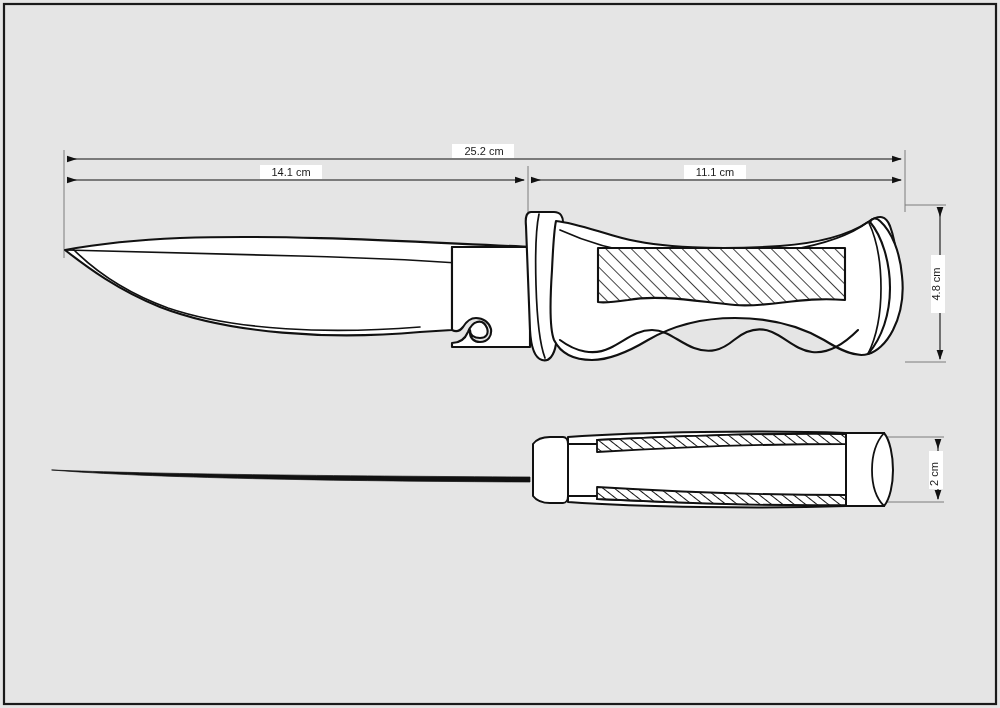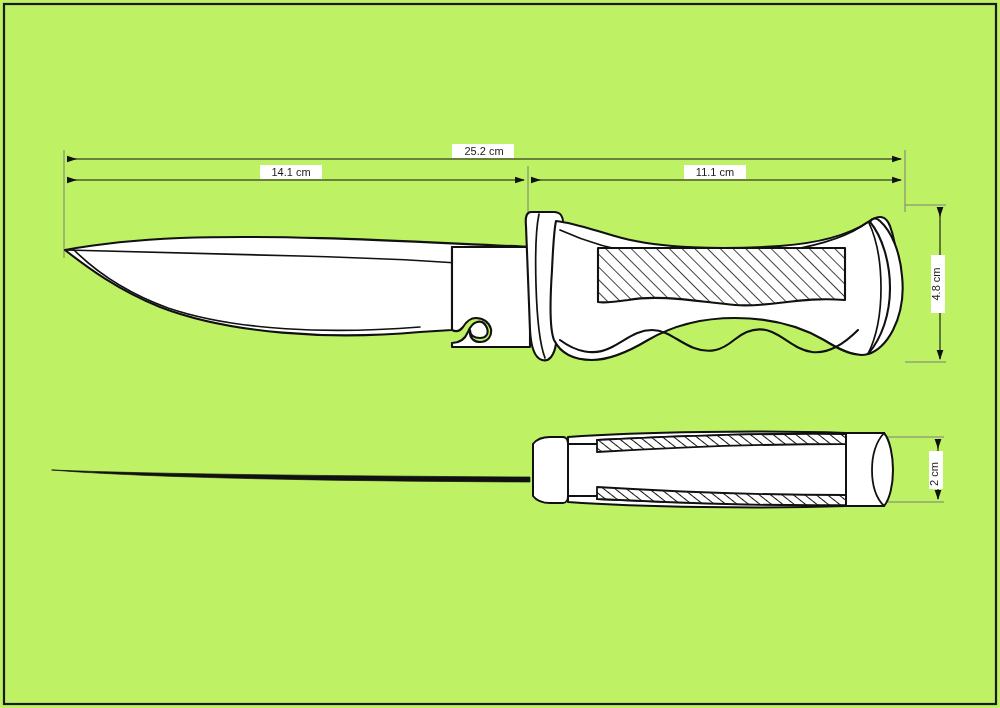--- a/index.html
+++ b/index.html
@@ -7,21 +7,21 @@
     padding: 0;
     background: #ffffff;
   }
   body {
     font-family: "Liberation Sans", sans-serif;
   }
   #drawing-page {
     position: relative;
     width: 1000px;
     height: 708px;
-    background: #bef264;
+    background: #e5e5e5;
     overflow: hidden;
   }
   #drawing-svg {
     position: absolute;
     left: 0;
     top: 0;
     width: 1000px;
     height: 708px;
     display: block;
   }

